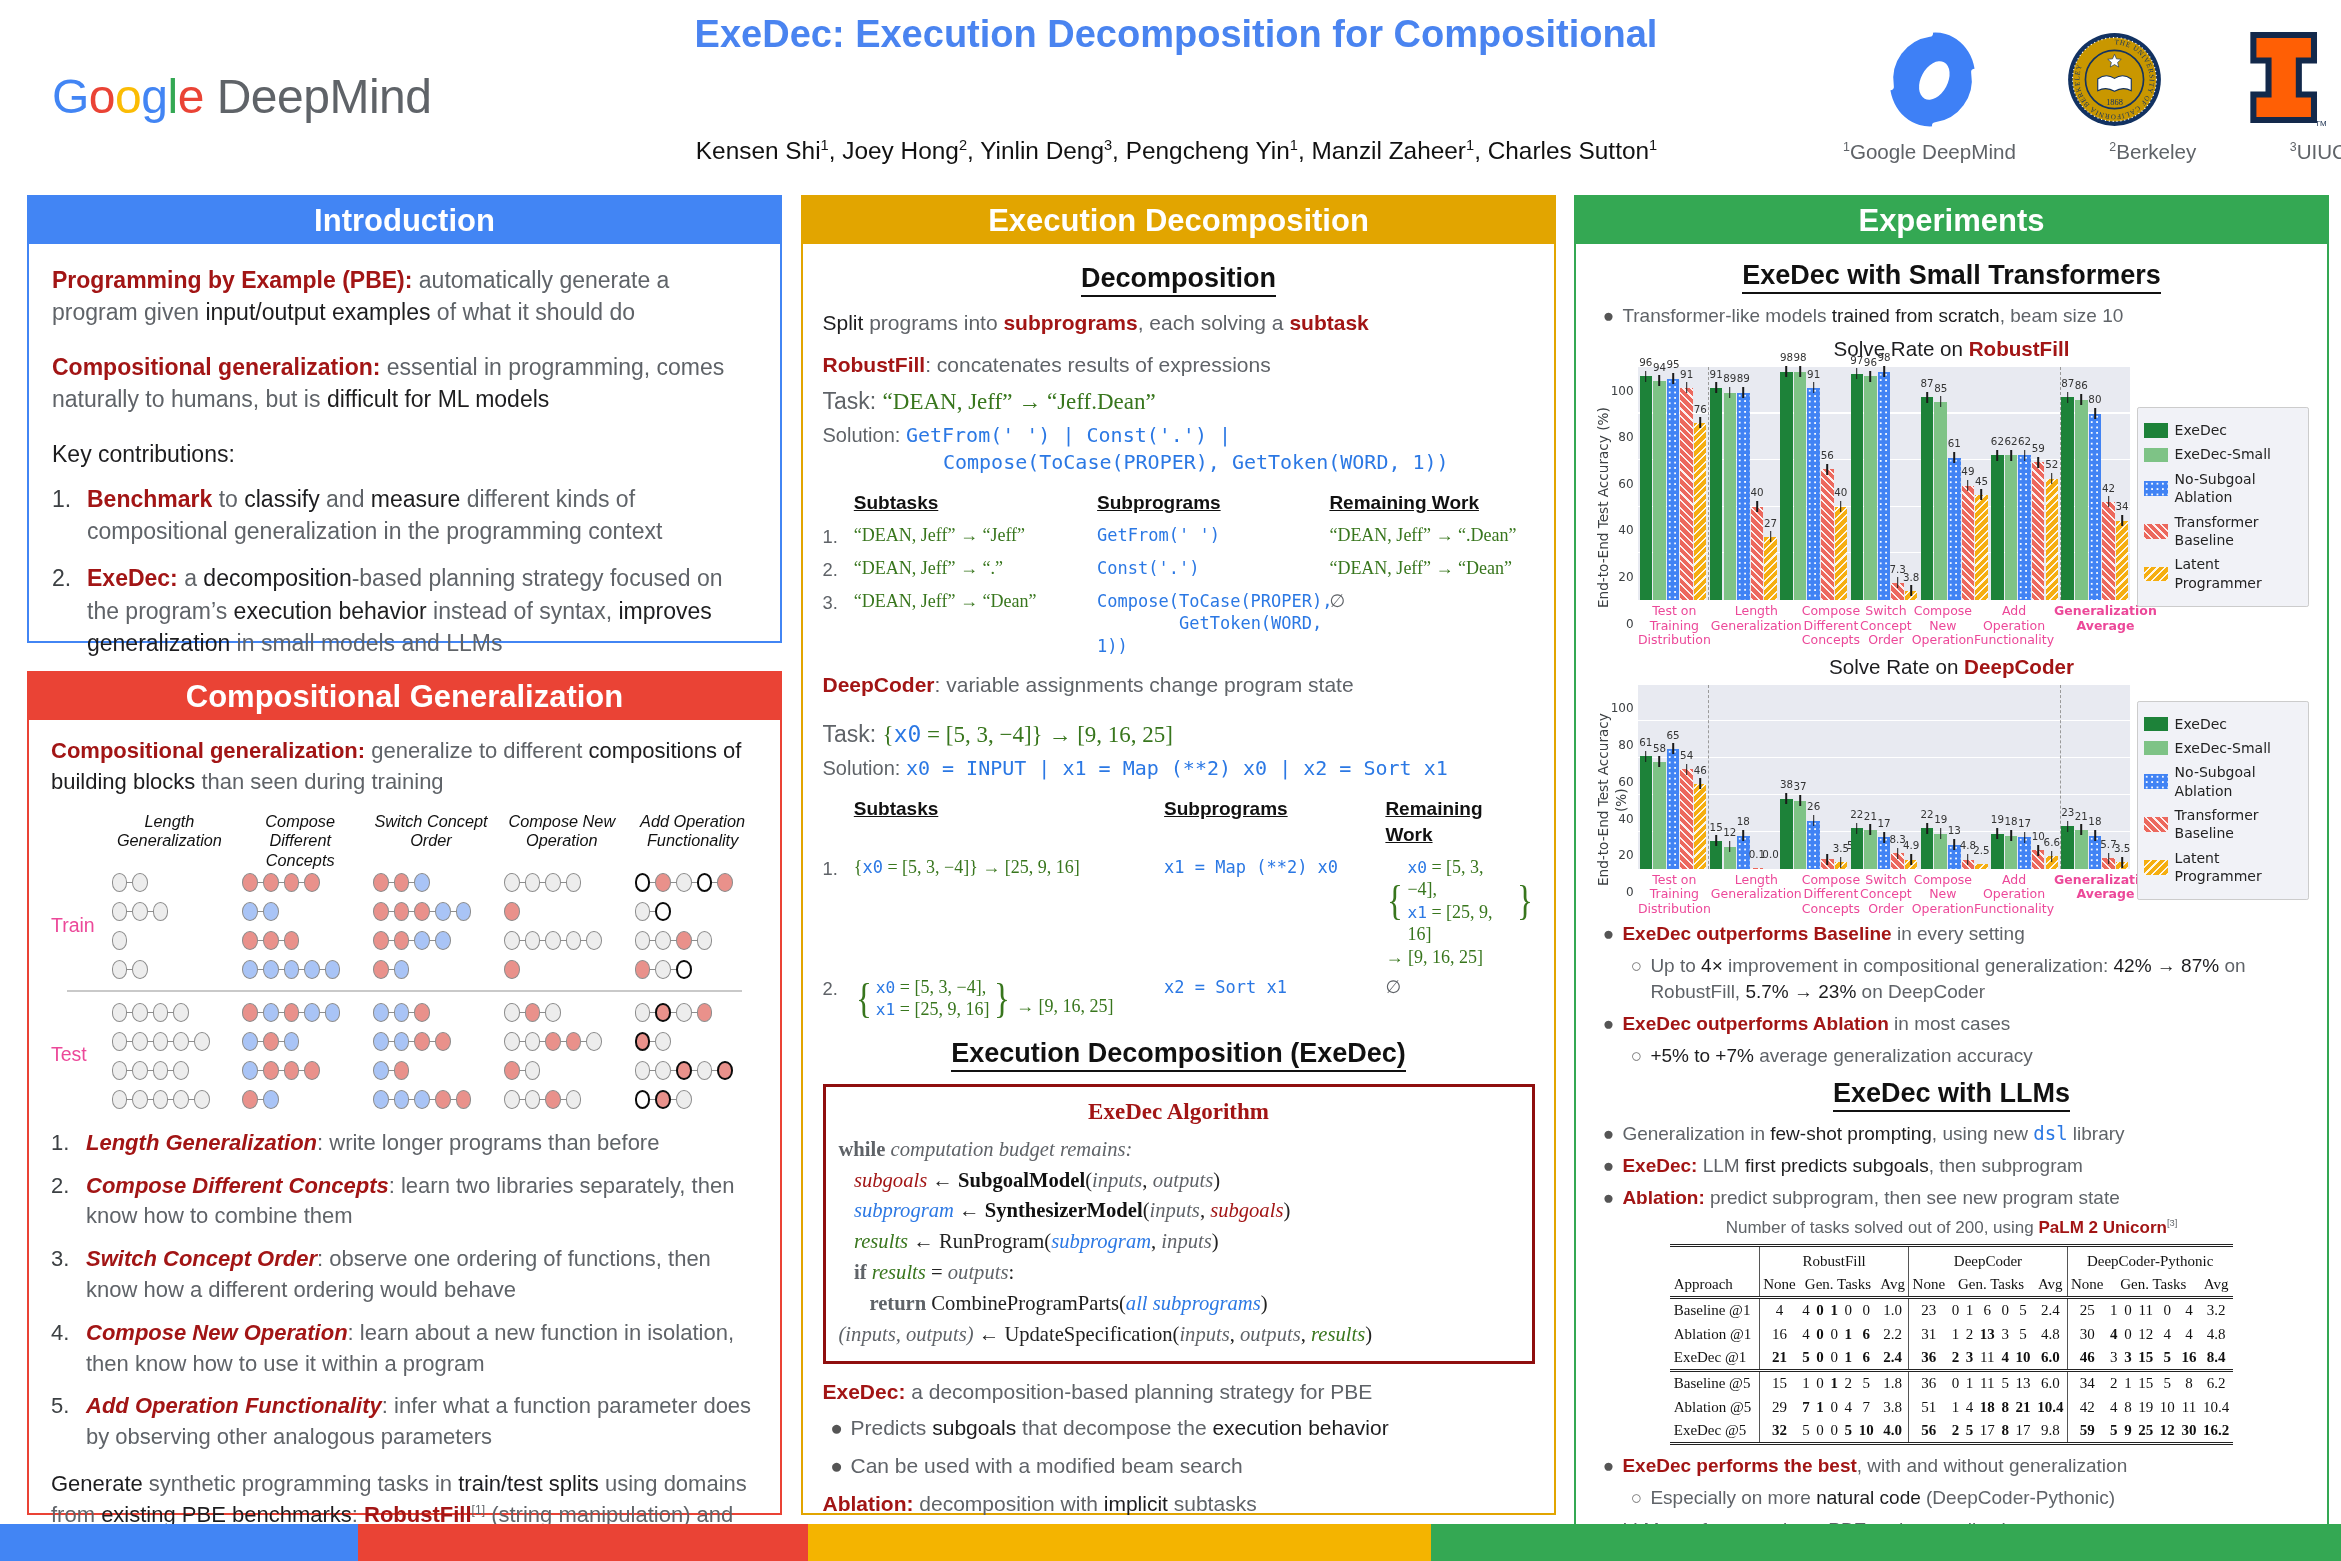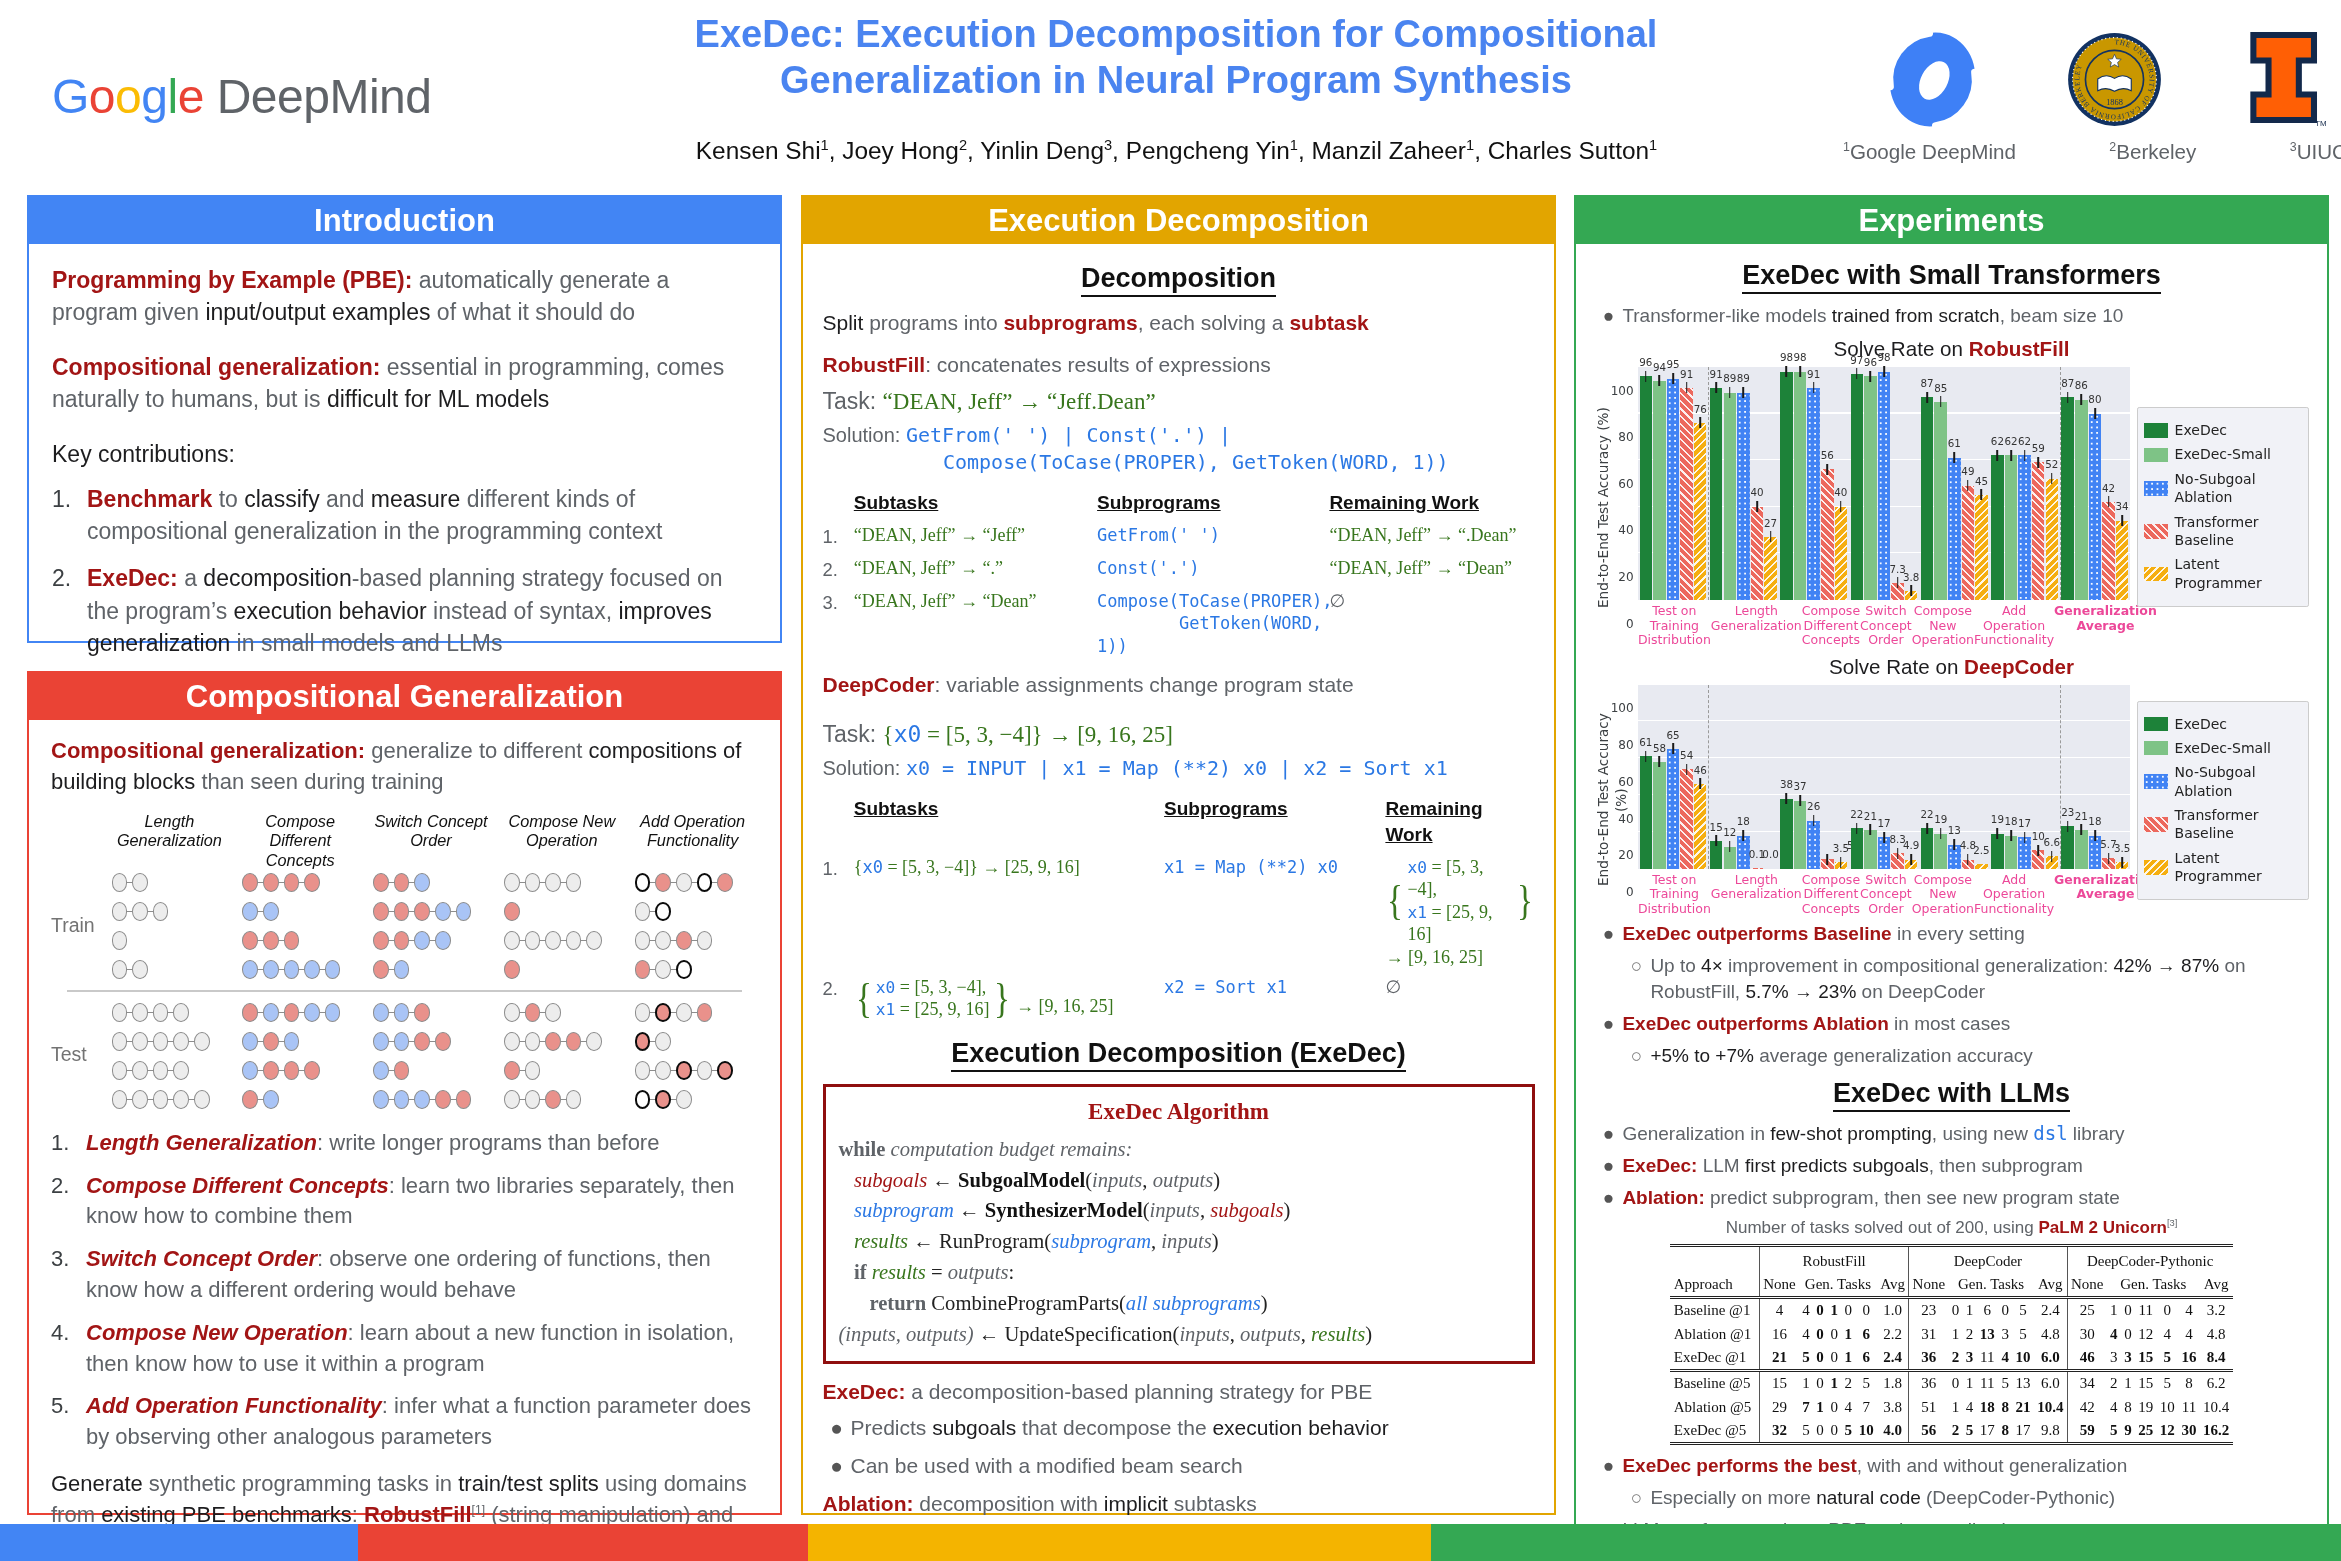--- a/index.html
+++ b/index.html
@@ -62,21 +62,21 @@
   .dcell{height:29px;display:flex;align-items:center;padding-left:7.6px;}
   .dspacer{height:14px;}
   .dot{width:15.7px;height:18.4px;border-radius:50%;border:1.6px solid #8d8d8d;box-sizing:border-box;flex:none;background:#ededed;}
   .dot-g{background:#ededed;}
   .dot-r{background:#e9918b;}
   .dot-b{background:#a9c4f6;}
   .dot-w{background:#fff;border:2.7px solid #0c0c0c;}
   .dot-R{background:#e9918b;border:2.7px solid #0c0c0c;}
   .conn{width:4.9px;height:1.6px;background:#8d8d8d;flex:none;}
   .dots-divider{position:absolute;left:16.3px;right:16.3px;border-top:2.2px solid #c9c9c9;}
-  .dots-rowlab{position:absolute;left:0;width:52px;display:flex;align-items:center;font-size:19.5px;color:#737373;}
+  .dots-rowlab{position:absolute;left:0;width:52px;display:flex;align-items:center;font-size:19.5px;color:#ec4899;}
   #panel-compgen .num-list{font-size:22px;}
   #panel-compgen .num-list .li{margin-bottom:12px;}
   
   #panel-exec .panel-body{padding:14px 19.5px;font-size:21px;line-height:1.38;}
   #panel-exec p{margin:0 0 13px 0;}
   .sec-h{ text-align:center;font-size:27px;font-weight:700;color:#111;margin:2.2px 0 12px 0;}
   .sec-h span{border-bottom:2.7px solid #111;padding-bottom:2.2px;}
   .codeblock{white-space:pre-wrap;font-size:20px;}
   .mini-table{display:grid;margin:3.3px 0 14px 0;column-gap:4.3px;row-gap:7.6px;align-items:start;}
   .mt-rf{grid-template-columns:27px 239px 228px auto;}
@@ -143,21 +143,20 @@
 <body>
 
 <div class="page">
 
   <div class="gdm-wordmark">
     <span id="google-letters"><span style="color: rgb(66, 133, 244);">G</span><span style="color: rgb(234, 67, 53);">o</span><span style="color: rgb(251, 188, 5);">o</span><span style="color: rgb(66, 133, 244);">g</span><span style="color: rgb(52, 168, 83);">l</span><span style="color: rgb(234, 67, 53);">e</span></span><span class="dm"> DeepMind</span>
   </div>
 
   <div class="main-title">
     <div>ExeDec: Execution Decomposition for Compositional</div>
-    <div>Generalization in Neural Program Synthesis</div>
   </div>
 
   <div class="authors"><span class="s-t">Kensen Shi</span><sup class="s-asup">1</sup><span class="s-t">, Joey Hong</span><sup class="s-asup">2</sup><span class="s-t">, Yinlin Deng</span><sup class="s-asup">3</sup><span class="s-t">, Pengcheng Yin</span><sup class="s-asup">1</sup><span class="s-t">, Manzil Zaheer</span><sup class="s-asup">1</sup><span class="s-t">, Charles Sutton</span><sup class="s-asup">1</sup></div>
 
   <div class="logos">
 
     <svg width="103" height="103" viewBox="0 0 100 100">
       <ellipse cx="50" cy="50" rx="41" ry="46" fill="#3e80f6" transform="rotate(16 50 50)"></ellipse>
       <ellipse cx="52" cy="50" rx="13" ry="20" fill="#ffffff" transform="rotate(28 50 50)"></ellipse>
       <path d="M47 5 A 45 45 0 0 0 9 57" stroke="#ffffff" stroke-width="7" fill="none" stroke-linecap="round"></path>

